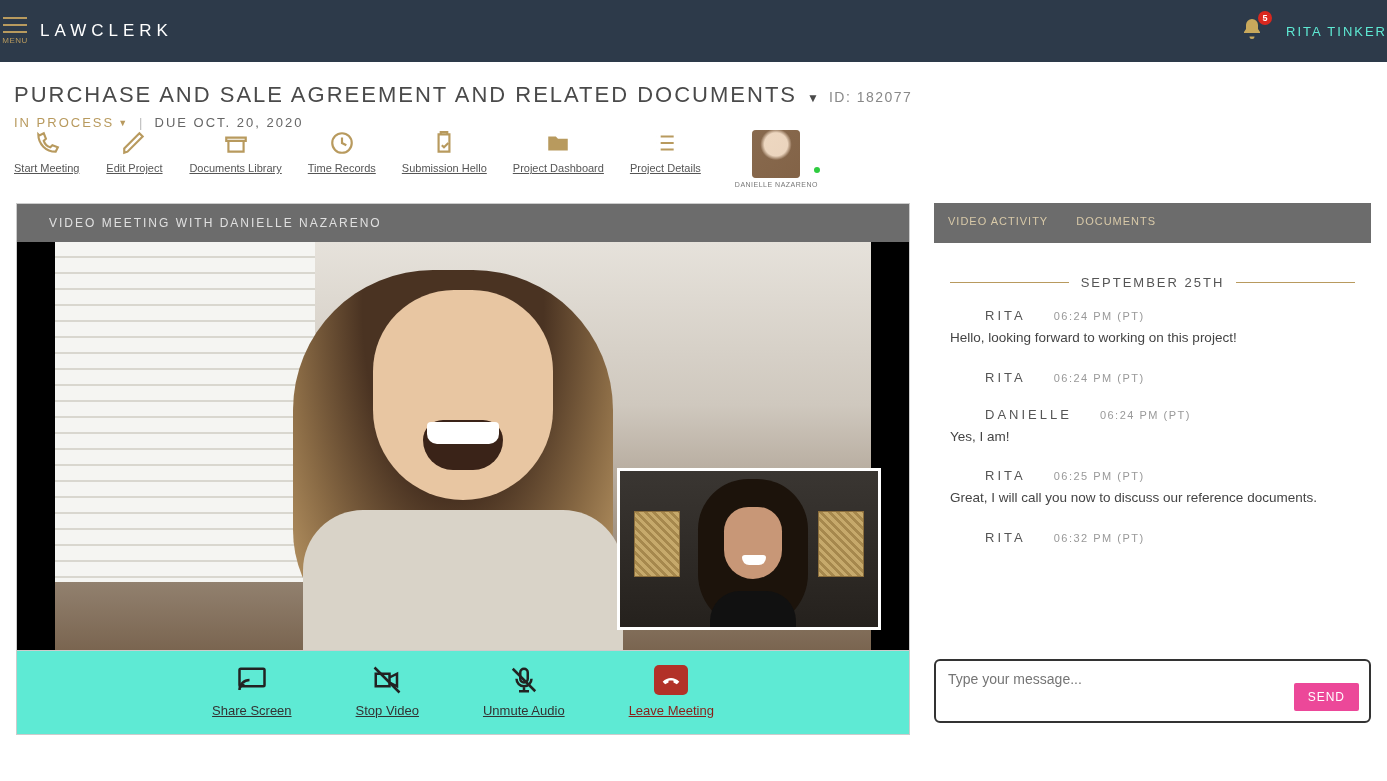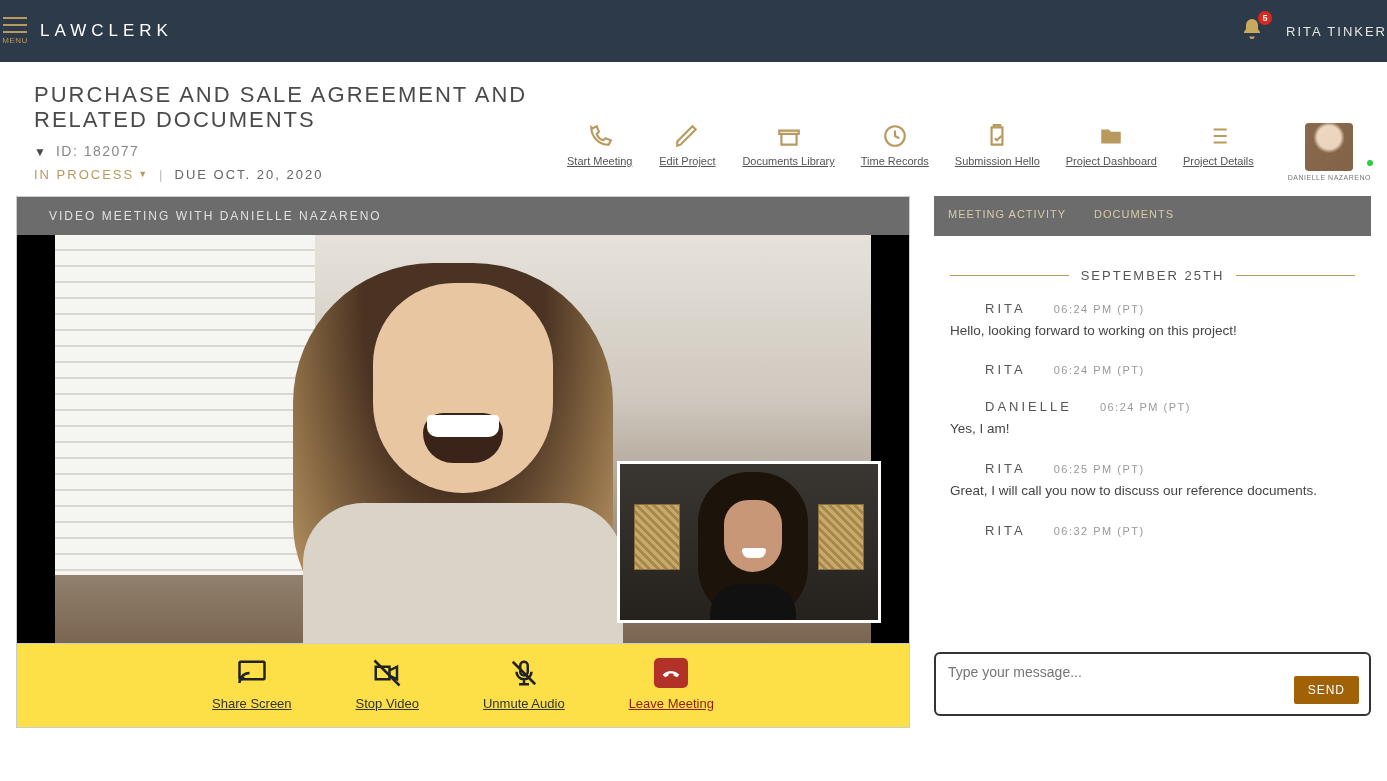--- a/index.html
+++ b/index.html
@@ -60,31 +60,32 @@
   color: #fff;
   font-size: 9px;
   border-radius: 50%;
   width: 14px; height: 14px;
   display: flex; align-items: center; justify-content: center;
   font-weight: 600;
 }
 .username {
   font-size: 13px;
   letter-spacing: 2px;
-  color: #e5e5e5;
+  color: #5eead4;
   padding-right: 0;
   white-space: nowrap;
 }
 
 
 .subheader {
   display: flex;
-  align-items: flex-end;
-  padding: 14px 16px 14px 34px;
+  align-items: flex-start;
+  padding: 14px 16px 14px 14px;
   border-bottom: 0;
+  flex-direction: column;
 }
 .project-block { flex: 1; padding-top: 6px; }
 .project-title {
   font-size: 22px;
   letter-spacing: 2px;
   color: #4a4a4a;
   font-weight: 400;
   line-height: 1.15;
 }
 .title-row { display: flex; align-items: baseline; flex-wrap: wrap; gap: 10px; }
@@ -216,21 +217,21 @@
 .p2-mouth {
   position: absolute; left: 122px; top: 84px; width: 24px; height: 10px;
   background: #fff; border-radius: 4px 4px 10px 10px;
 }
 .p2-body {
   position: absolute; left: 90px; top: 120px; width: 86px; height: 50px;
   background: #111; border-radius: 30px 30px 0 0;
 }
 
 .video-controls {
-  background: #fde047;
+  background: #5eead4;
   border-top: 1px solid #ccc;
   display: flex;
   justify-content: center;
   gap: 64px;
   padding: 14px 0 16px;
 }
 .vctrl {
   display: flex; flex-direction: column; align-items: center; gap: 8px;
   cursor: pointer;
 }
@@ -303,21 +304,21 @@
   border: none;
   resize: none;
   outline: none;
   font: inherit;
   font-size: 14px;
   color: #666;
   height: 40px;
 }
 .send-btn {
   align-self: flex-end;
-  background: #a16207;
+  background: #ec4899;
   color: #fff;
   border: none;
   padding: 7px 14px;
   font-size: 12px;
   letter-spacing: 1px;
   border-radius: 2px;
   cursor: pointer;
 }
 </style>
 </head>
@@ -470,21 +471,21 @@
               <path d="M2 14c6-6 14-6 20 0l-3 3-4-2v-2c-2-.6-4-.6-6 0v2l-4 2-3-3z"></path>
             </svg>
         </div>
         <div class="cap">Leave Meeting</div>
       </div>
     </div>
   </div>
 
   <div class="side-panel">
     <div class="tabbar">
-      <div class="tab">MEETING ACTIVITY</div>
+      <div class="tab">VIDEO ACTIVITY</div>
       <div class="tab">DOCUMENTS</div>
     </div>
 
     <div class="chat-scroll">
       <div class="date-divider">
         <span>SEPTEMBER 25TH</span>
       </div>
 
       <div class="msg">
         <div class="msg-head">

